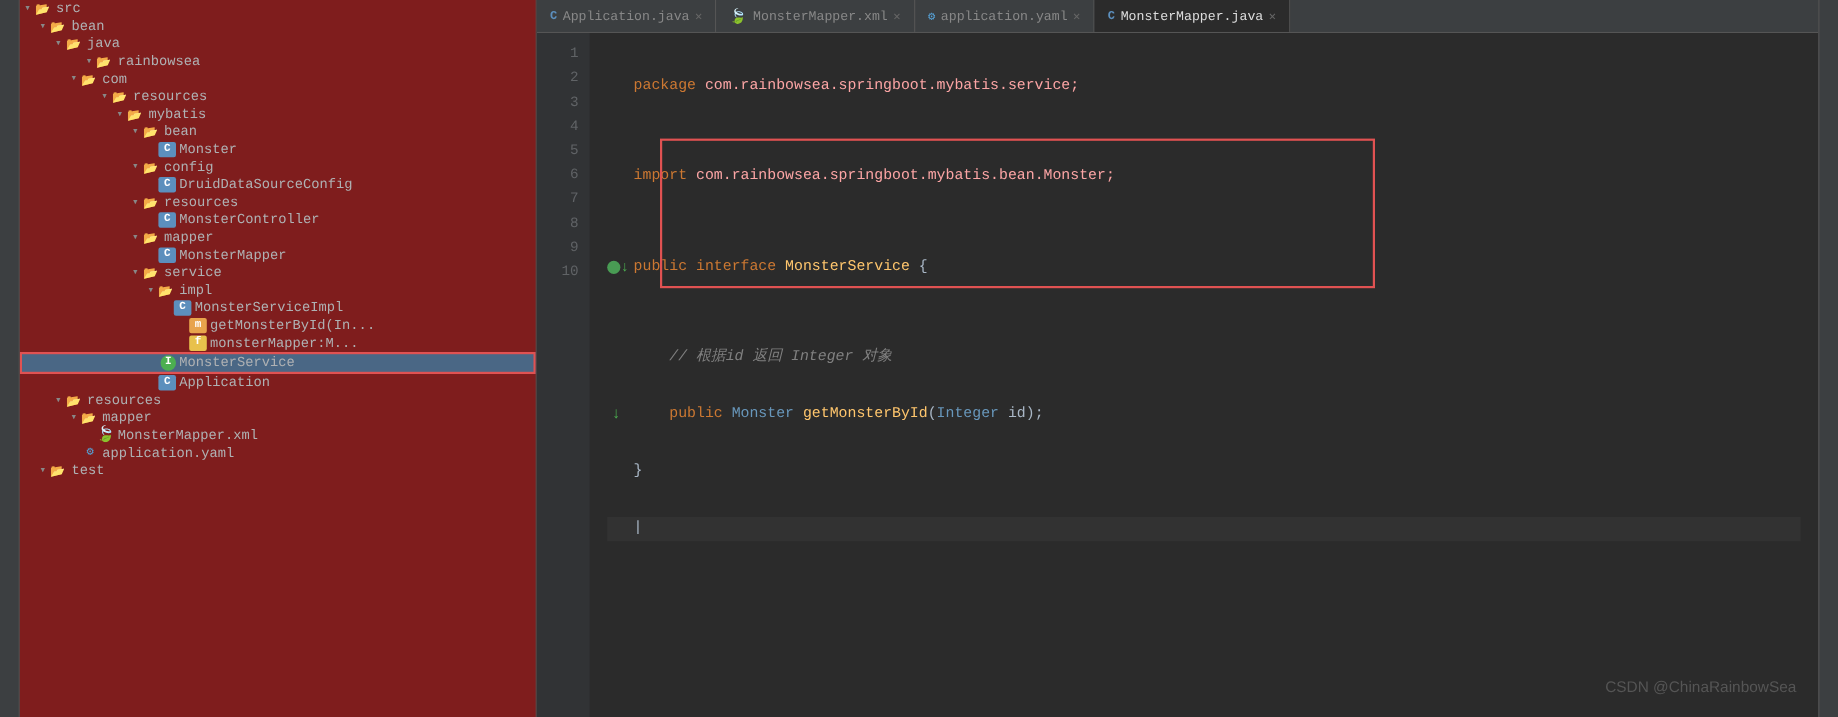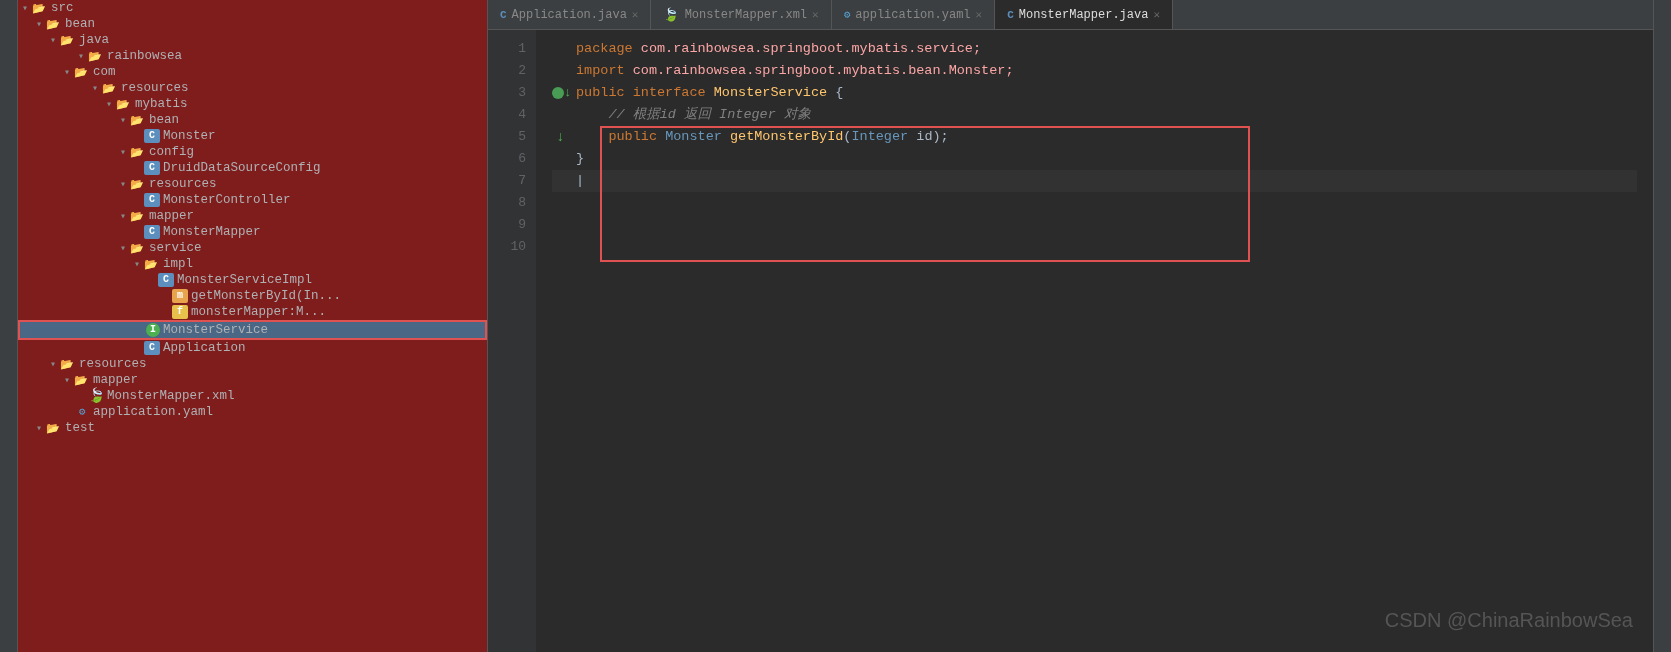--- a/index.html
+++ b/index.html
@@ -157,20 +157,21 @@
       overflow: auto;
       position: relative;
     }
 
     .code-line {
       line-height: 22px;
       font-size: 13.5px;
       white-space: pre;
       display: flex;
       align-items: flex-start;
+      margin-top: 30px;
     }
 
     .highlighted-block {
       position: absolute;
       left: 64px;
       top: calc(8px + 4 * 22px);
       width: 650px;
       height: calc(6 * 22px + 4px);
       border: 2px solid #e05252;
       pointer-events: none;
@@ -188,21 +189,21 @@
     .cursor-line {
       background: #323232;
     }
 
     
     .watermark {
       position: absolute;
       bottom: 20px;
       right: 20px;
       color: #555;
-      font-size: 20px;
+      font-size: 14px;
       font-family: Arial, sans-serif;
       user-select: none;
       pointer-events: none;
     }
 
     
     .right-panel {
       width: 18px;
       background: #3c3f41;
       border-left: 1px solid #555;

